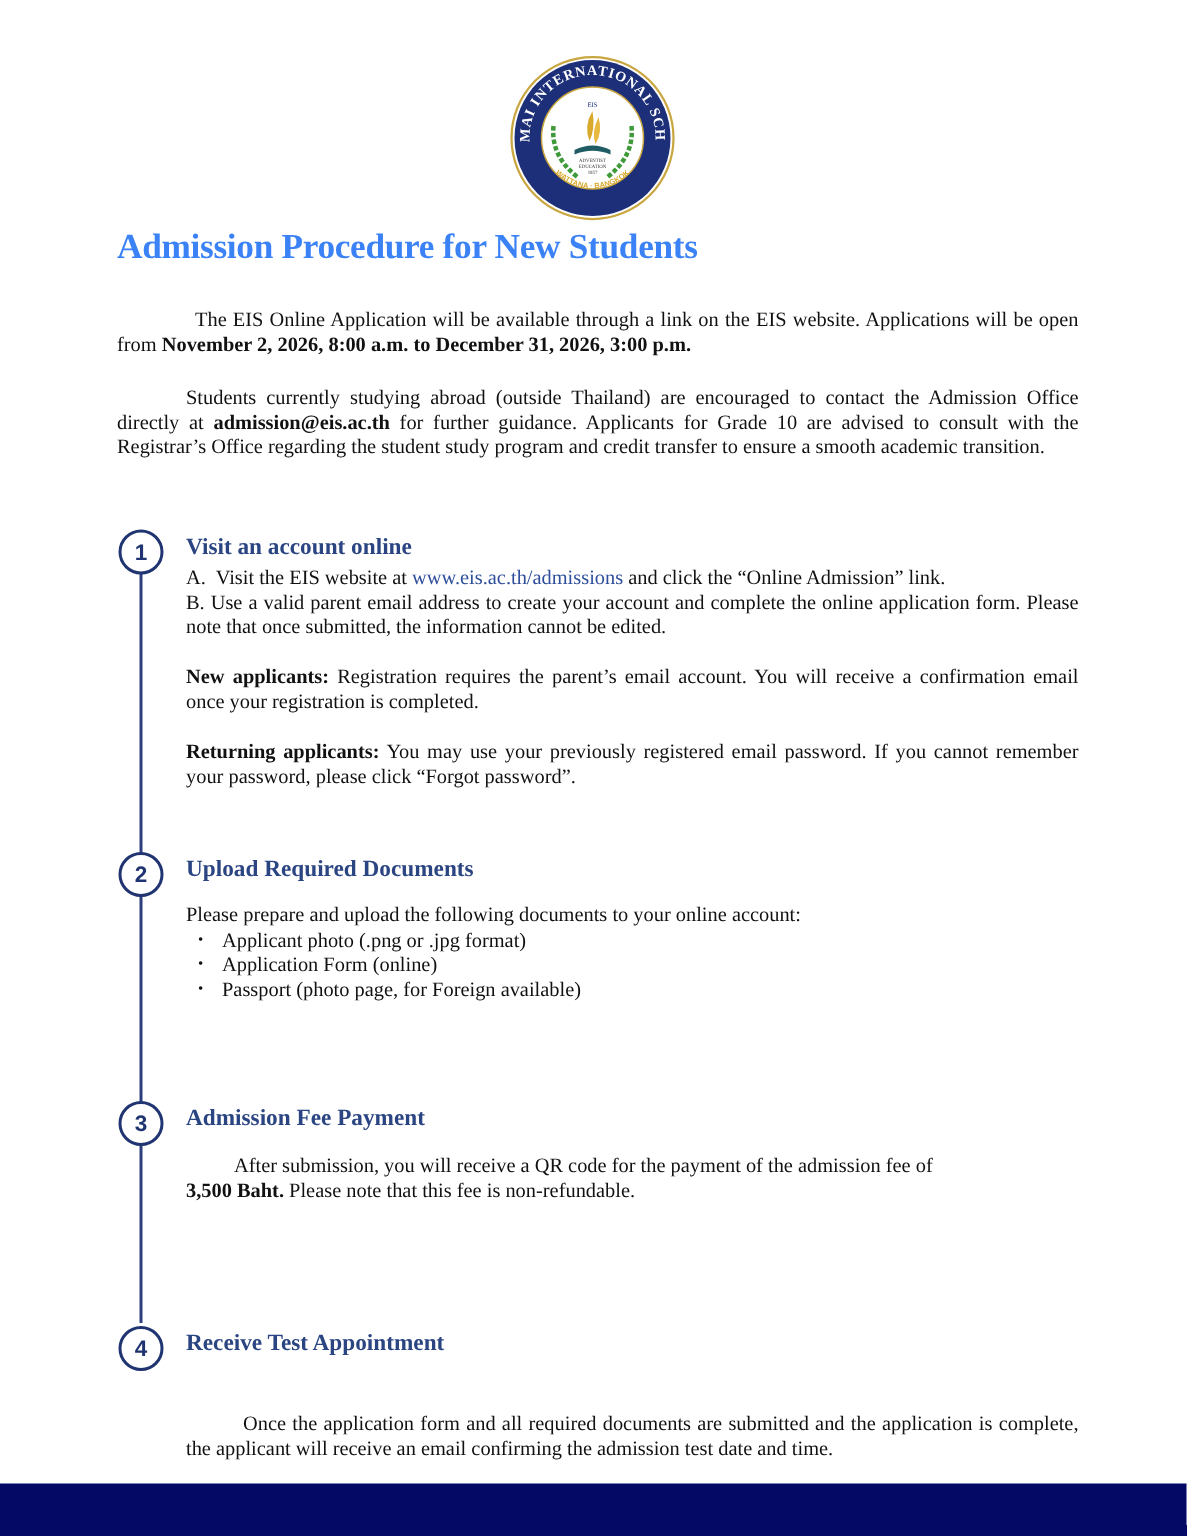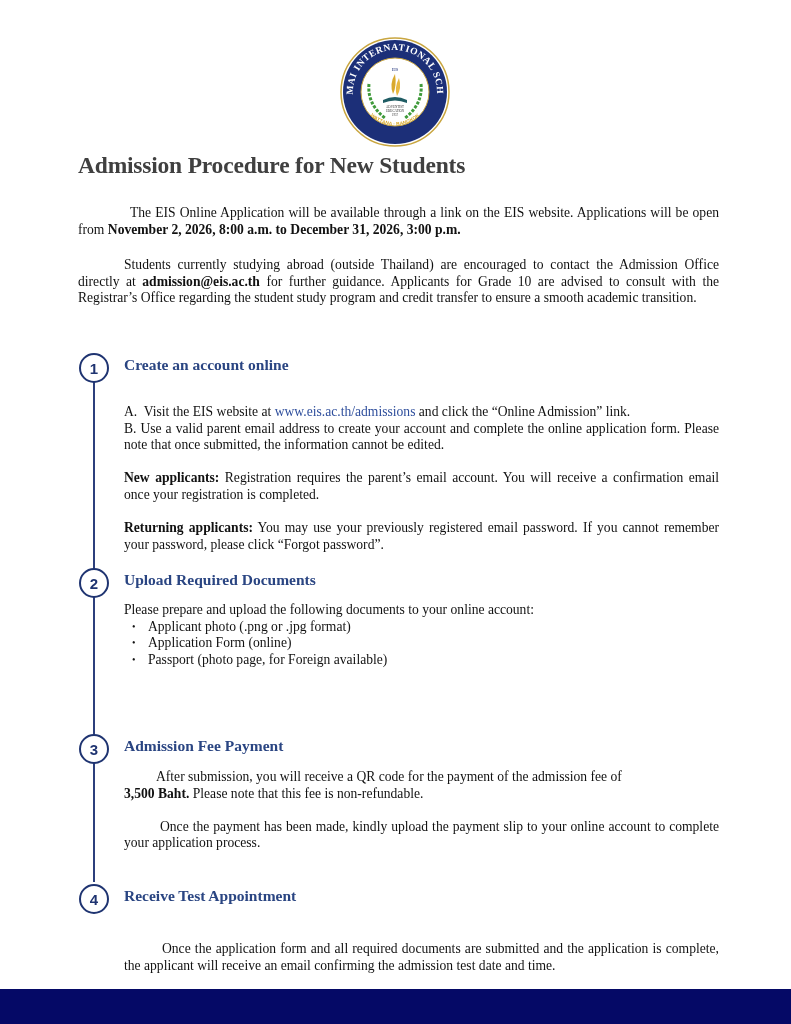--- a/index.html
+++ b/index.html
@@ -4,21 +4,21 @@
 <style>
   html, body { margin:0; padding:0; }
   body {
     width:791px; height:1024px; position:relative; overflow:hidden;
     background:#ffffff; color:#111;
     font-family:"Liberation Serif","DejaVu Serif",serif;
   }
   .logo { position:absolute; left:339px; top:36px; width:112px; height:112px; }
   .title {
     position:absolute; left:78px; top:152px; margin:0;
-    font-size:23.5px; font-weight:bold; color:#404040; letter-spacing:-0.2px;
+    font-size:23.5px; font-weight:bold; color:#3b82f6; letter-spacing:-0.2px;
   }
   .para {
     position:absolute; left:78px; width:641px; margin:0;
     font-size:13.6px; line-height:16.6px; text-align:justify;
   }
   .para .indent { display:inline-block; width:52px; }
   .para b { font-weight:bold; }
   .p1 { top:205px; }
   .p2 { top:257px; }
 
@@ -90,22 +90,22 @@
 
 <h1 class="title">Admission Procedure for New Students</h1>
 
 <p class="para p1"><span class="indent"></span><span>The EIS Online Application will be available through a link on the EIS website. Applications will be open from </span><b>November 2, 2026, 8:00 a.m. to December 31, 2026, 3:00 p.m.</b></p>
 
 <p class="para p2"><span class="indent" style="width:46px"></span><span>Students currently studying abroad (outside Thailand) are encouraged to contact the Admission Office directly at </span><b>admission@eis.ac.th</b><span> for further guidance. Applicants for Grade 10 are advised to consult with the Registrar’s Office regarding the student study program and credit transfer to ensure a smooth academic transition.</span></p>
 
 <div class="timeline-line"></div>
 
 <div class="step-circle" style="top:353px;">1</div>
-<h2 class="step-title" style="top:356px;">Create an account online</h2>
-<div class="step-body" style="top:404px;">
+<h2 class="step-title" style="top:356px;">Visit an account online</h2>
+<div class="step-body" style="top:377px;">
   <p><span style="white-space:pre">A.  Visit the EIS website at </span><a>www.eis.ac.th/admissions</a><span> and click the “Online Admission” link.</span></p>
   <p>B.  Use a valid parent email address to create your account and complete the online application form. Please note that once submitted, the information cannot be edited.</p>
   <div class="gap"></div>
   <p><b>New applicants:</b><span> Registration requires the parent’s email account. You will receive a confirmation email once your registration is completed.</span></p>
   <div class="gap"></div>
   <p><b>Returning applicants:</b><span> You may use your previously registered email password. If you cannot remember your password, please click “Forgot password”.</span></p>
 </div>
 
 <div class="step-circle" style="top:568px;">2</div>
 <h2 class="step-title" style="top:571px;">Upload Required Documents</h2>
@@ -116,21 +116,20 @@
     <li>Application Form (online)</li>
     <li>Passport (photo page, for Foreign available)</li>
   </ul>
 </div>
 
 <div class="step-circle" style="top:734px;">3</div>
 <h2 class="step-title" style="top:737px;">Admission Fee Payment</h2>
 <div class="step-body" style="top:769px;">
   <p><span class="ind1"></span><span>After submission, you will receive a QR code for the payment of the admission fee of</span><br><b>3,500 Baht.</b><span> Please note that this fee is non-refundable.</span></p>
   <div class="gap"></div>
-  <p><span class="ind2"></span><span>Once the payment has been made, kindly upload the payment slip to your online account to complete your application process.</span></p>
 </div>
 
 <div class="step-circle" style="top:884px;">4</div>
 <h2 class="step-title" style="top:887px;">Receive Test Appointment</h2>
 <div class="step-body" style="top:941px;">
   <p><span class="ind3"></span><span>Once the application form and all required documents are submitted and the application is complete, the applicant will receive an email confirming the admission test date and time.</span></p>
 </div>
 
 <div class="footer-band"></div>
 

